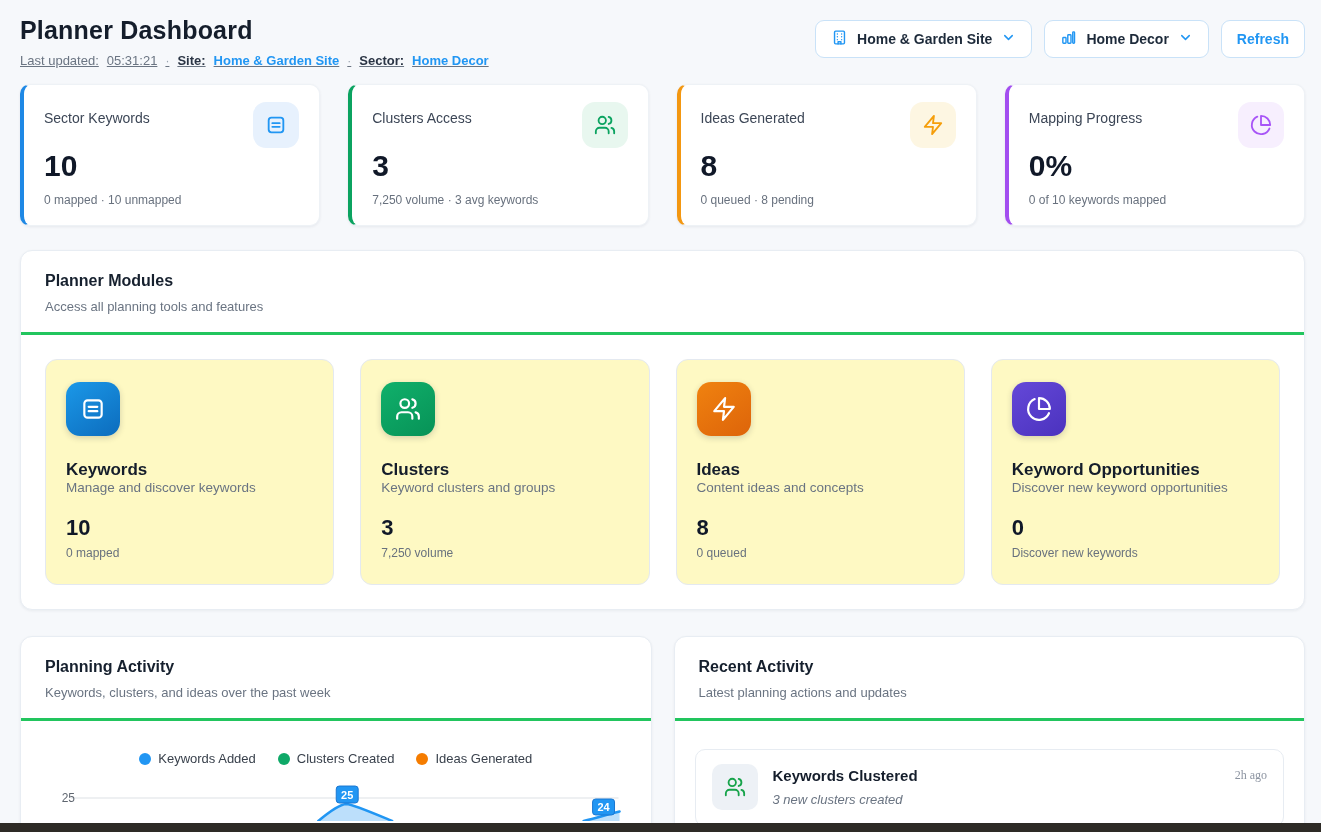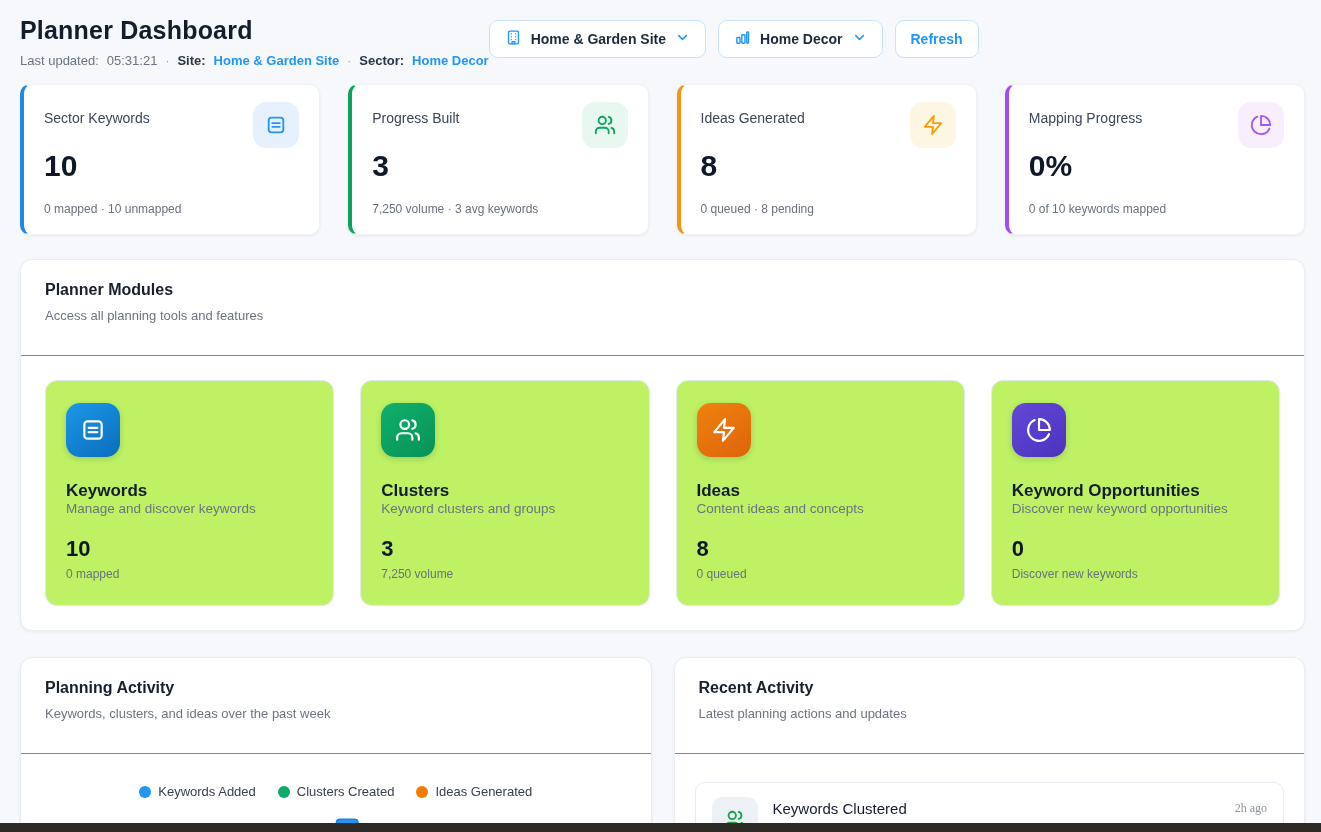--- a/index.html
+++ b/index.html
@@ -5,23 +5,23 @@
   * { margin:0; padding:0; box-sizing:border-box; }
   html,body { width:1321px; height:832px; overflow:hidden; }
   body {
     font-family:"Liberation Sans", sans-serif;
     background:#f6f8fb;
     color:#18212f;
     position:relative;
     padding:16px 16px 0 20px;
   }
   
-  .page-header { display:flex; align-items:flex-start; }
+  .page-header { display:flex; justify-content:space-between; align-items:flex-start; }
   .page-title { font-size:25px; font-weight:800; letter-spacing:.2px; color:#141d2b; }
-  .page-meta { margin-top:8px; font-size:13px; color:#6a7482; display:flex; gap:8px; align-items:center; }
+  .page-meta { margin-top:8px; font-size:13px; color:#6a7482; display:flex; gap:8px; align-items:center;text-decoration:underline; }
   .page-meta .lbl { color:#2b3545; font-weight:700; }
   .page-meta .lnk { color:#2196f3; font-weight:700; text-decoration:none; }
   .page-meta .dot { color:#9aa4b0; font-size:12px; }
   .header-actions { display:flex; gap:12px; margin-top:4px; }
   .hdr-btn {
     display:flex; align-items:center; gap:9px;
     background:#fff; border:1px solid #c9e2f8; border-radius:9px;
     padding:0 15px; height:38px; font-size:14px; font-weight:700; color:#1d2a3a;
     cursor:pointer; font-family:inherit;
   }
@@ -31,51 +31,51 @@
   .stats-row { display:grid; grid-template-columns:repeat(4,1fr); gap:28px; margin-top:16px; }
   .stat-card {
     background:#fff; border:1px solid #eef2f6; border-left:4px solid #ccc;
     border-radius:10px; padding:17px 20px 18px;
     box-shadow:0 1px 3px rgba(20,30,50,.07);
   }
   .stat-top { display:flex; justify-content:space-between; align-items:flex-start; }
   .stat-label { font-size:14px; color:#3c4656; margin-top:8px; }
   .stat-chip { width:46px; height:46px; border-radius:13px; display:flex; align-items:center; justify-content:center; }
   .stat-value { font-size:30px; font-weight:800; color:#101828; margin-top:0px; line-height:1.2; }
-  .stat-sub { font-size:12px; color:#68717e; margin-top:18px; }
+  .stat-sub { font-size:12px; color:#68717e; margin-top:9px; }
   
   .panel {
     background:#fff; border:1px solid #e8edf3; border-radius:12px;
     box-shadow:0 1px 3px rgba(20,30,50,.06); margin-top:24px;
   }
-  .panel-head { padding:21px 24px 32px; border-bottom:1px solid #22c55e; }
+  .panel-head { padding:21px 24px 18px; border-bottom:3px solid #22c55e; }
   .panel-title { font-size:16px; font-weight:700; color:#16202e; }
   .panel-sub { font-size:13px; color:#6a7482; margin-top:9px; }
   
   .modules-body { padding:24px; display:grid; grid-template-columns:repeat(4,1fr); gap:26px; }
-  .mod-card { background:#bef264; border:1px solid #e4e9f0; border-radius:12px; padding:22px 20px 24px; cursor:pointer; }
+  .mod-card { background:#fef9c3; border:1px solid #e4e9f0; border-radius:12px; padding:22px 20px 24px; cursor:pointer; }
   .mod-icon { width:54px; height:54px; border-radius:14px; display:flex; align-items:center; justify-content:center;
               box-shadow:0 2px 6px rgba(20,30,50,.18); }
   .mod-title { font-size:17px; font-weight:800; color:#141d2b; margin-top:24px; }
   .mod-desc { font-size:13.5px; color:#6a7482; }
   .mod-value { font-size:22px; font-weight:800; color:#101828; margin-top:20px; }
   .mod-sub { font-size:12px; color:#68717e; margin-top:5px; }
   
   .bottom-row { display:grid; grid-template-columns:1fr 1fr; gap:22px; margin-top:26px; }
   .bottom-row .panel { margin-top:0; min-height:260px; }
   .chart-body { padding:30px 24px 0; }
   .legend-row { display:flex; justify-content:center; gap:22px; align-items:center; }
   .legend-item { display:flex; align-items:center; gap:7px; font-size:13px; color:#39414c; }
   .legend-dot { width:12px; height:12px; border-radius:50%; }
   .chart-svg { display:block; width:100%; margin-top:14px; }
   .activity-body { padding:28px 20px 0; }
   .activity-item { display:flex; gap:15px; border:1px solid #e7ecf2; border-radius:10px; padding:14px 16px 16px; align-items:flex-start; }
   .act-chip { width:46px; height:46px; border-radius:10px; flex:none; display:flex; align-items:center; justify-content:center; }
   .act-main { flex:1; }
-  .act-title { font-size:15px; font-weight:400; color:#141d2b; margin-top:3px; }
+  .act-title { font-size:15px; font-weight:700; color:#141d2b; margin-top:3px; }
   .act-desc { font-size:13px; color:#6a7482; margin-top:8px;font-style:italic; }
   .act-time { font-size:12px; color:#8b93a0; margin-top:4px;font-family:Liberation Serif, serif; }
   
   .bottom-edge { position:absolute; left:0; top:823px; width:100%; height:9px; background:#2e2b26; z-index:40; }
 </style>
 </head>
 <body>
 
 <header class="page-header">
   <div>
@@ -137,21 +137,21 @@
             <path d="M8 10h8M8 14h8"></path>
           </svg>
       </div>
     </div>
     <div class="stat-value">10</div>
     <div class="stat-sub">0 mapped · 10 unmapped</div>
   </div>
 
   <div class="stat-card" style="border-left-color: rgb(11, 163, 96);">
     <div class="stat-top">
-      <div class="stat-label">Progress Built</div>
+      <div class="stat-label">Clusters Access</div>
       <div class="stat-chip" style="background: rgb(232, 247, 239);">
         <svg width="22" height="22" viewBox="0 0 24 24" fill="none" stroke="#0ba360" stroke-width="2" stroke-linecap="round" stroke-linejoin="round">
             <path d="M16 21v-2a4 4 0 0 0-4-4H6a4 4 0 0 0-4 4v2"></path>
             <circle cx="9" cy="7" r="4"></circle>
             <path d="M22 21v-2a4 4 0 0 0-3-3.87"></path>
             <path d="M16 3.13a4 4 0 0 1 0 7.75"></path>
           </svg>
       </div>
     </div>
     <div class="stat-value">3</div>

